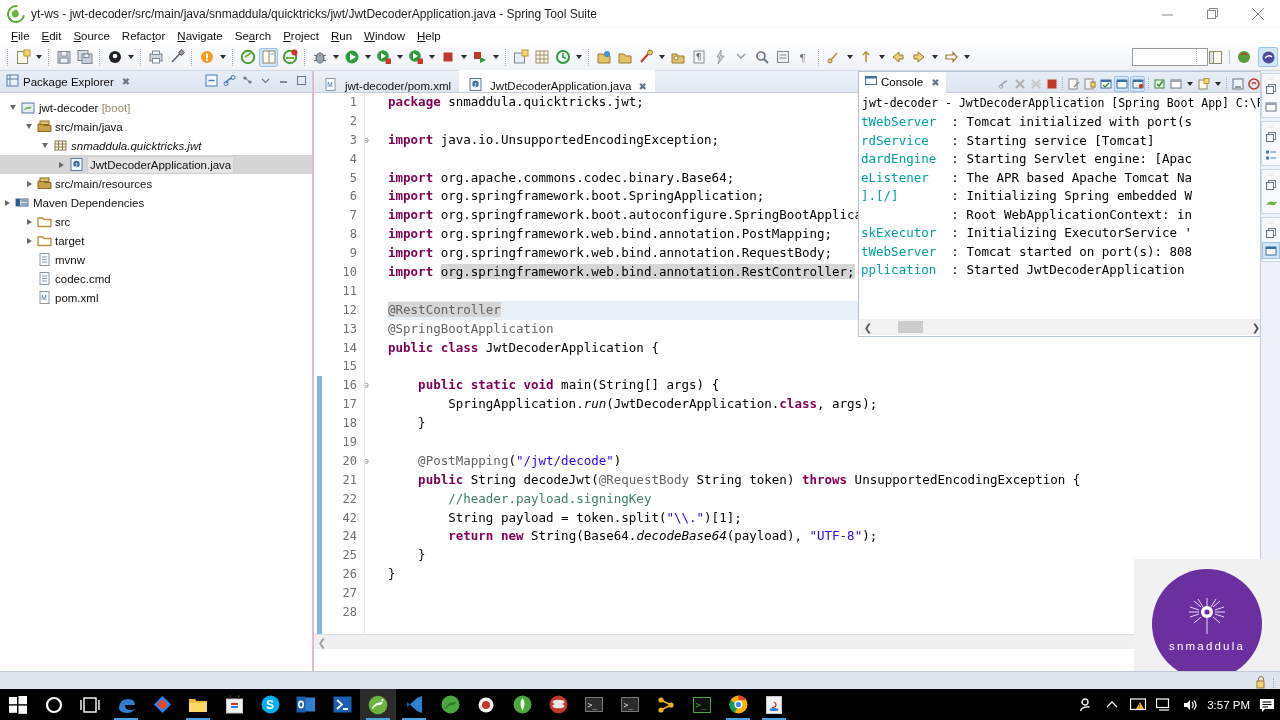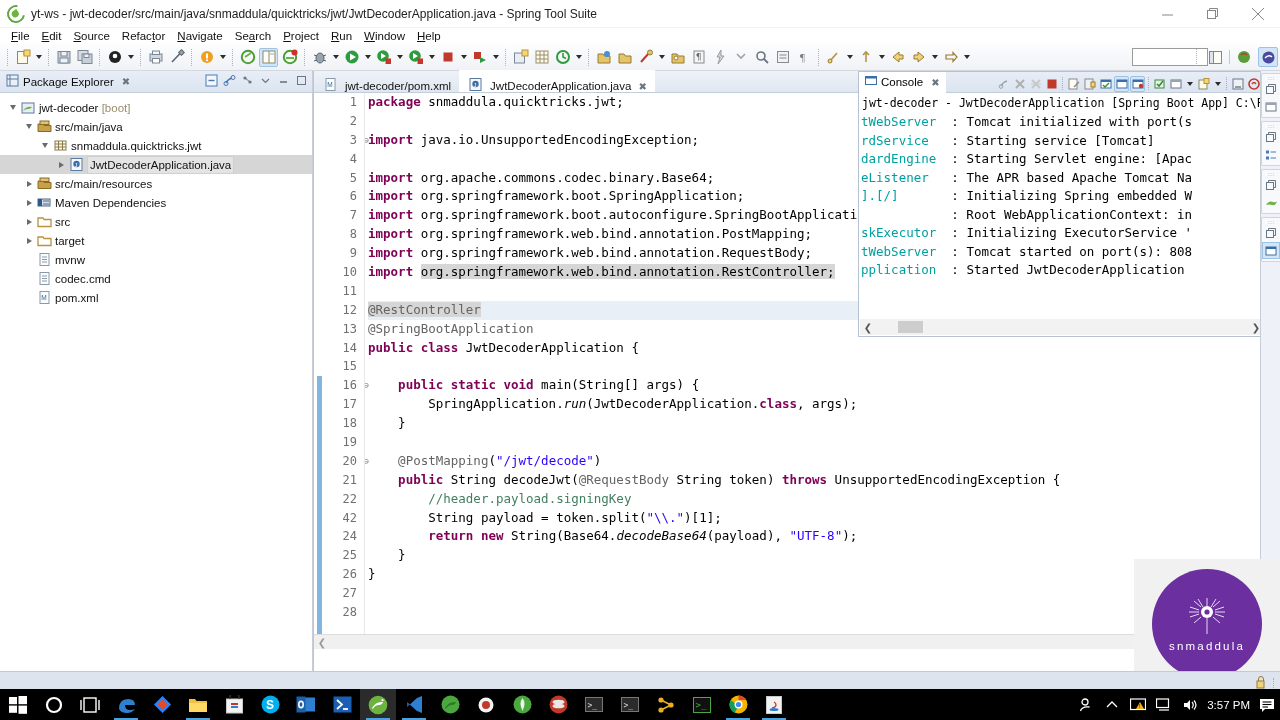--- a/index.html
+++ b/index.html
@@ -116,21 +116,21 @@
   .gutter { position:absolute; left:12px; top:0; width:33px; height:556px;
             background:#ffffff; text-align:right; }
   .gline { height:18.9px; line-height:18.9px; font-family:"DejaVu Sans Mono", monospace;
            font-size:12px; color:#707070; padding-right:2px; position:relative; }
   .fold { position:absolute; right:-10px; top:0; width:9px; height:18.9px;
           line-height:18.9px; font-size:9px; color:#777; }
   .gutter-sep { position:absolute; left:50px; top:0; width:1px; height:556px; background:#e8e8e8;}
   .code { position:absolute; left:54px; top:0; width:912px; height:556px;
           font-family:"DejaVu Sans Mono", monospace; font-size:12.5px;
           white-space:pre; color:#000; }
-  .cl { height:18.9px; line-height:18.9px; }
+  .cl { height:18.9px; line-height:18.9px;margin-left:20px; }
   .cl.hl { background:#e9eff7; }
   .kw { color:#7f0055; font-weight:bold; }
   .ann { color:#646464; }
   .str { color:#2a00ff; }
   .cmt { color:#3f7f5f; }
   .it { font-style:italic; }
   .sel { background:#d6d6d6; }
 
   .edhscroll { position:absolute; left:0; bottom:0; width:966px; height:15px;
                background:#f0f0f0; border-top:1px solid #dcdcdc; display:flex;
@@ -585,21 +585,21 @@
             <span class="chev open"></span>
           </span>
           <span class="ticon">
             <svg width="15" height="15">
               <path d="M1 5 h5 l1 1.5 h7 v6 h-13 z" fill="#c8a24a" stroke="#8a6a20"></path>
               <rect x="3" y="2" width="9" height="3.5" fill="#e0c374" stroke="#8a6a20"></rect>
             </svg>
           </span>
           <span class="tlabel">src/main/java</span>
         </div>
-        <div class="trow" style="padding-left: 38px;">
+        <div class="trow" style="padding-left: 38px; font-style: italic;">
           <span class="tw">
             <span class="chev open"></span>
           </span>
           <span class="ticon">
             <svg width="15" height="15">
               <rect x="2" y="3" width="11" height="9" fill="#fdfbe8" stroke="#8a7a4a"></rect>
               <line x1="2" y1="6" x2="13" y2="6" stroke="#8a7a4a"></line>
               <line x1="5.5" y1="3" x2="5.5" y2="12" stroke="#8a7a4a"></line>
               <line x1="9.5" y1="3" x2="9.5" y2="12" stroke="#8a7a4a"></line>
               <line x1="2" y1="9" x2="13" y2="9" stroke="#8a7a4a"></line>
@@ -625,21 +625,21 @@
             <span class="chev closed"></span>
           </span>
           <span class="ticon">
             <svg width="15" height="15">
               <path d="M1 5 h5 l1 1.5 h7 v6 h-13 z" fill="#c8a24a" stroke="#8a6a20"></path>
               <rect x="3" y="2" width="9" height="3.5" fill="#e0c374" stroke="#8a6a20"></rect>
             </svg>
           </span>
           <span class="tlabel">src/main/resources</span>
         </div>
-        <div class="trow" style="padding-left: 22px;">
+        <div class="trow" style="">
           <span class="tw">
             <span class="chev closed"></span>
           </span>
           <span class="ticon">
             <svg width="15" height="15">
               <rect x="1" y="4" width="12" height="7" fill="#d7dde4" stroke="#4a6a8a"></rect>
               <rect x="1" y="4" width="4" height="7" fill="#2e5a8a"></rect>
               <line x1="6" y1="6" x2="12" y2="6" stroke="#4a6a8a"></line>
               <line x1="6" y1="9" x2="12" y2="9" stroke="#4a6a8a"></line>
             </svg>

